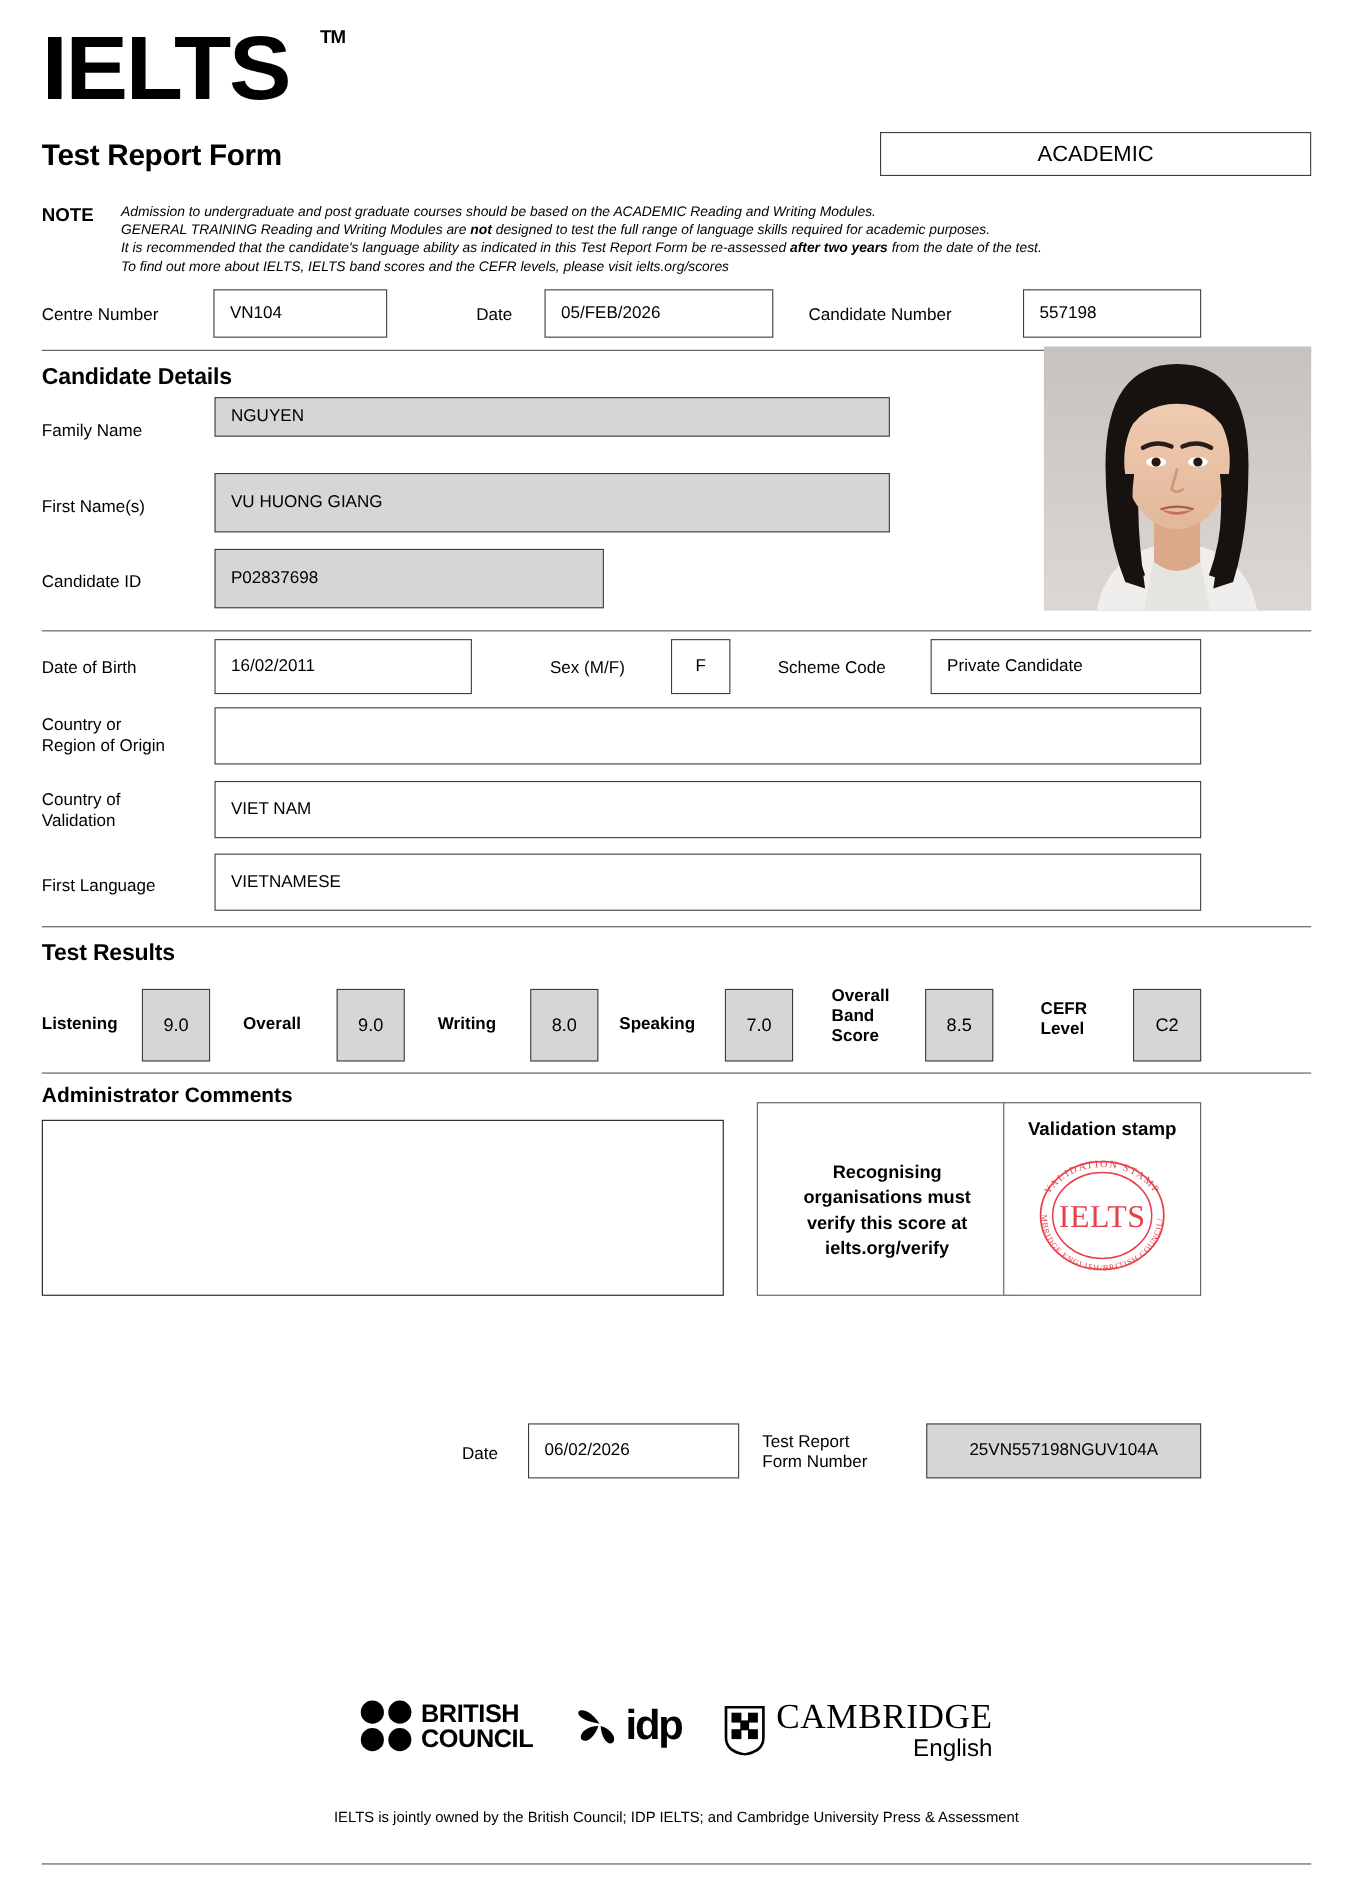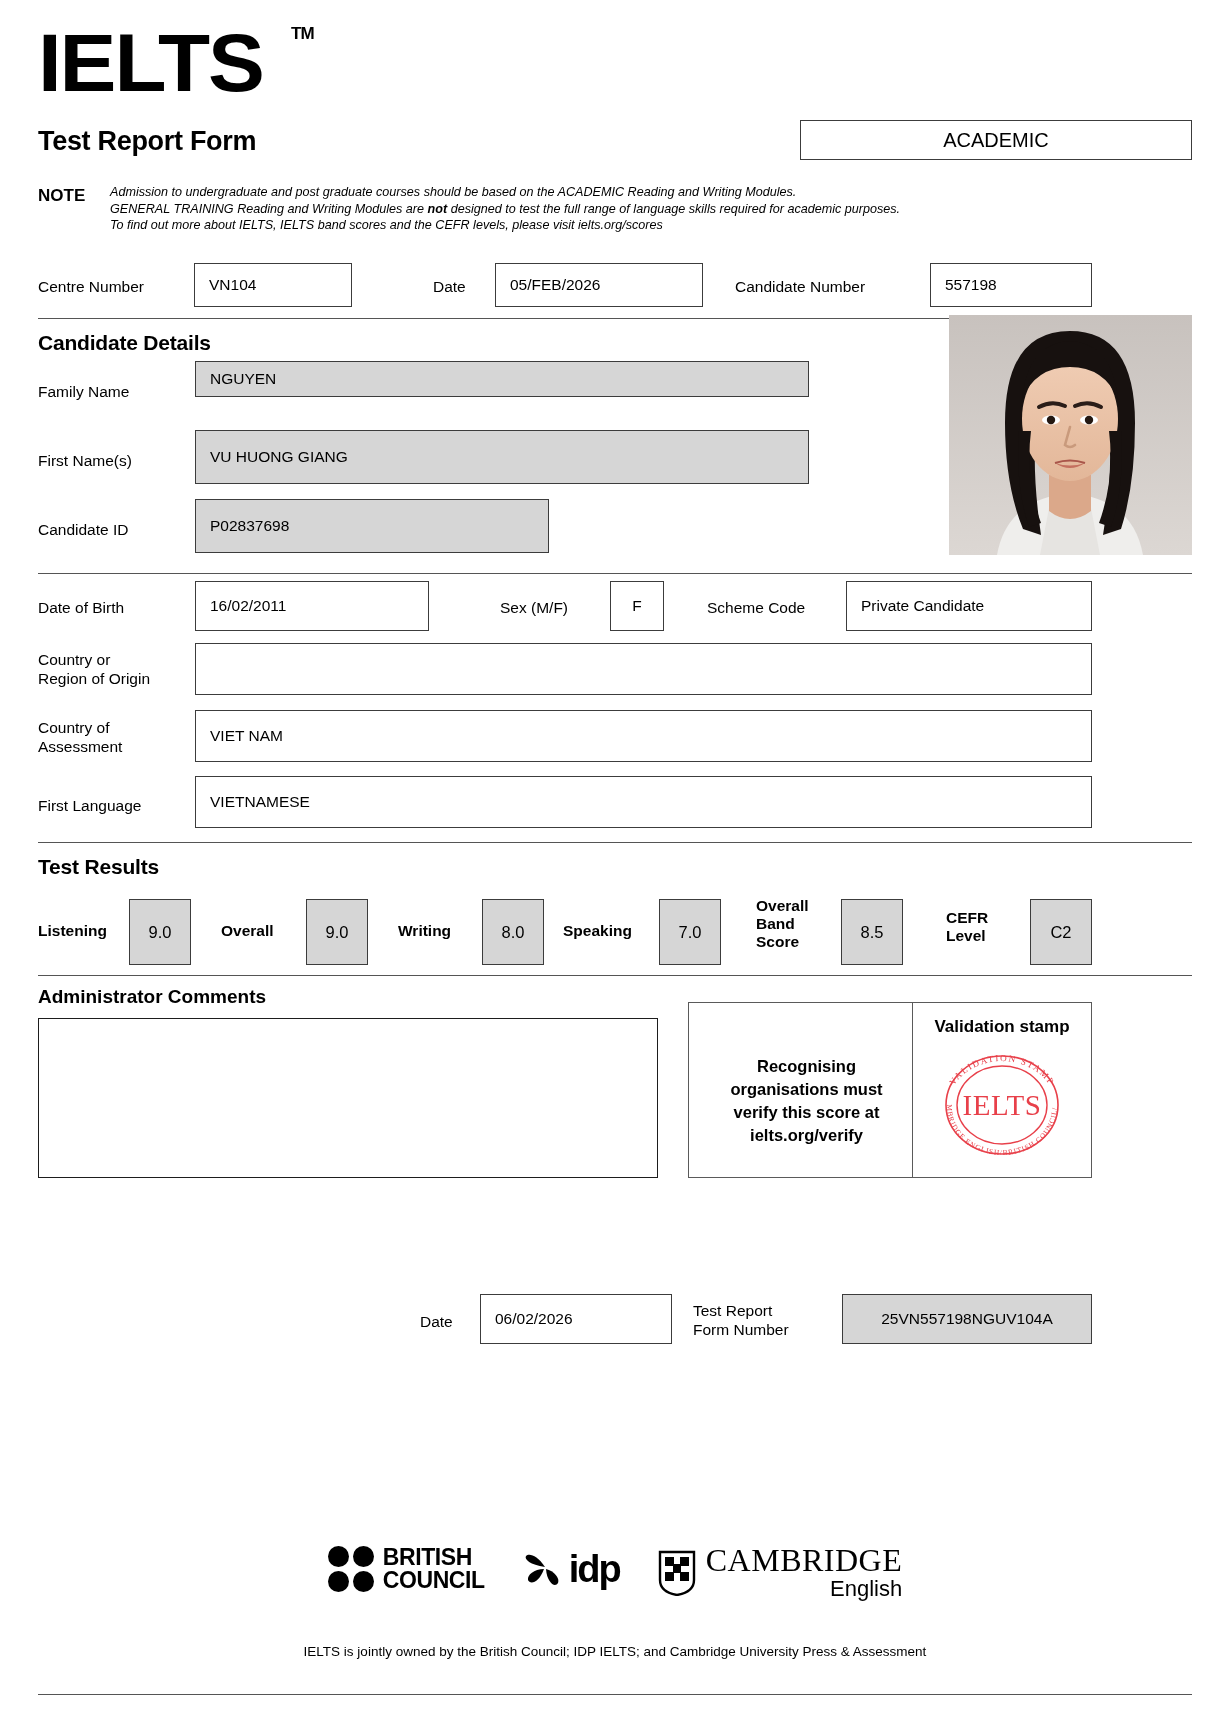--- a/index.html
+++ b/index.html
@@ -252,20 +252,21 @@
   <div class="title-row">
     <div class="form-title">Test Report Form</div>
     <div class="module-box">ACADEMIC</div>
   </div>
 
   <div class="note-row">
     <div class="note-label">NOTE</div>
     <div class="note-lines">
       <div>Admission to undergraduate and post graduate courses should be based on the ACADEMIC Reading and Writing Modules.</div>
       <div><span id="nl2a">GENERAL TRAINING Reading and Writing Modules are <b>not</b> designed to test the full range of language skills required for academic purposes.</span></div>
+      <div><span id="nl3a">It is recommended that the candidate's language ability as indicated in this Test Report Form be re-assessed <b>after two years</b> from the date of the test.</span></div>
       <div>To find out more about IELTS, IELTS band scores and the CEFR levels, please visit ielts.org/scores</div>
     </div>
   </div>
 
   <div class="row" style="height:62px;">
     <div class="lbl" style="left:0; top:21px;">Centre Number</div>
     <div class="fbox" style="left:156px; top:7px; width:158px; height:44px;">VN104</div>
     <div class="lbl" style="left:395px; top:21px;">Date</div>
     <div class="fbox" style="left:457px; top:7px; width:208px; height:44px;">05/FEB/2026</div>
     <div class="lbl" style="left:697px; top:21px;">Candidate Number</div>
@@ -345,21 +346,21 @@
     <div class="lbl" style="left:0; top:12px;">
       <div>Country or</div>
       <div>Region of Origin</div>
     </div>
     <div class="fbox" style="left:157px; top:5px; width:897px; height:52px;"></div>
   </div>
 
   <div class="row" style="height:70px;">
     <div class="lbl" style="left:0; top:12px;">
       <div>Country of</div>
-      <div>Assessment</div>
+      <div>Validation</div>
     </div>
     <div class="fbox" style="left:157px; top:4px; width:897px; height:52px;">VIET NAM</div>
   </div>
 
   <div class="row" style="height:66px;">
     <div class="lbl" style="left:0; top:20px;">First Language</div>
     <div class="fbox" style="left:157px; top:0px; width:897px; height:52px;">VIETNAMESE</div>
   </div>
 
   <hr class="rule">

